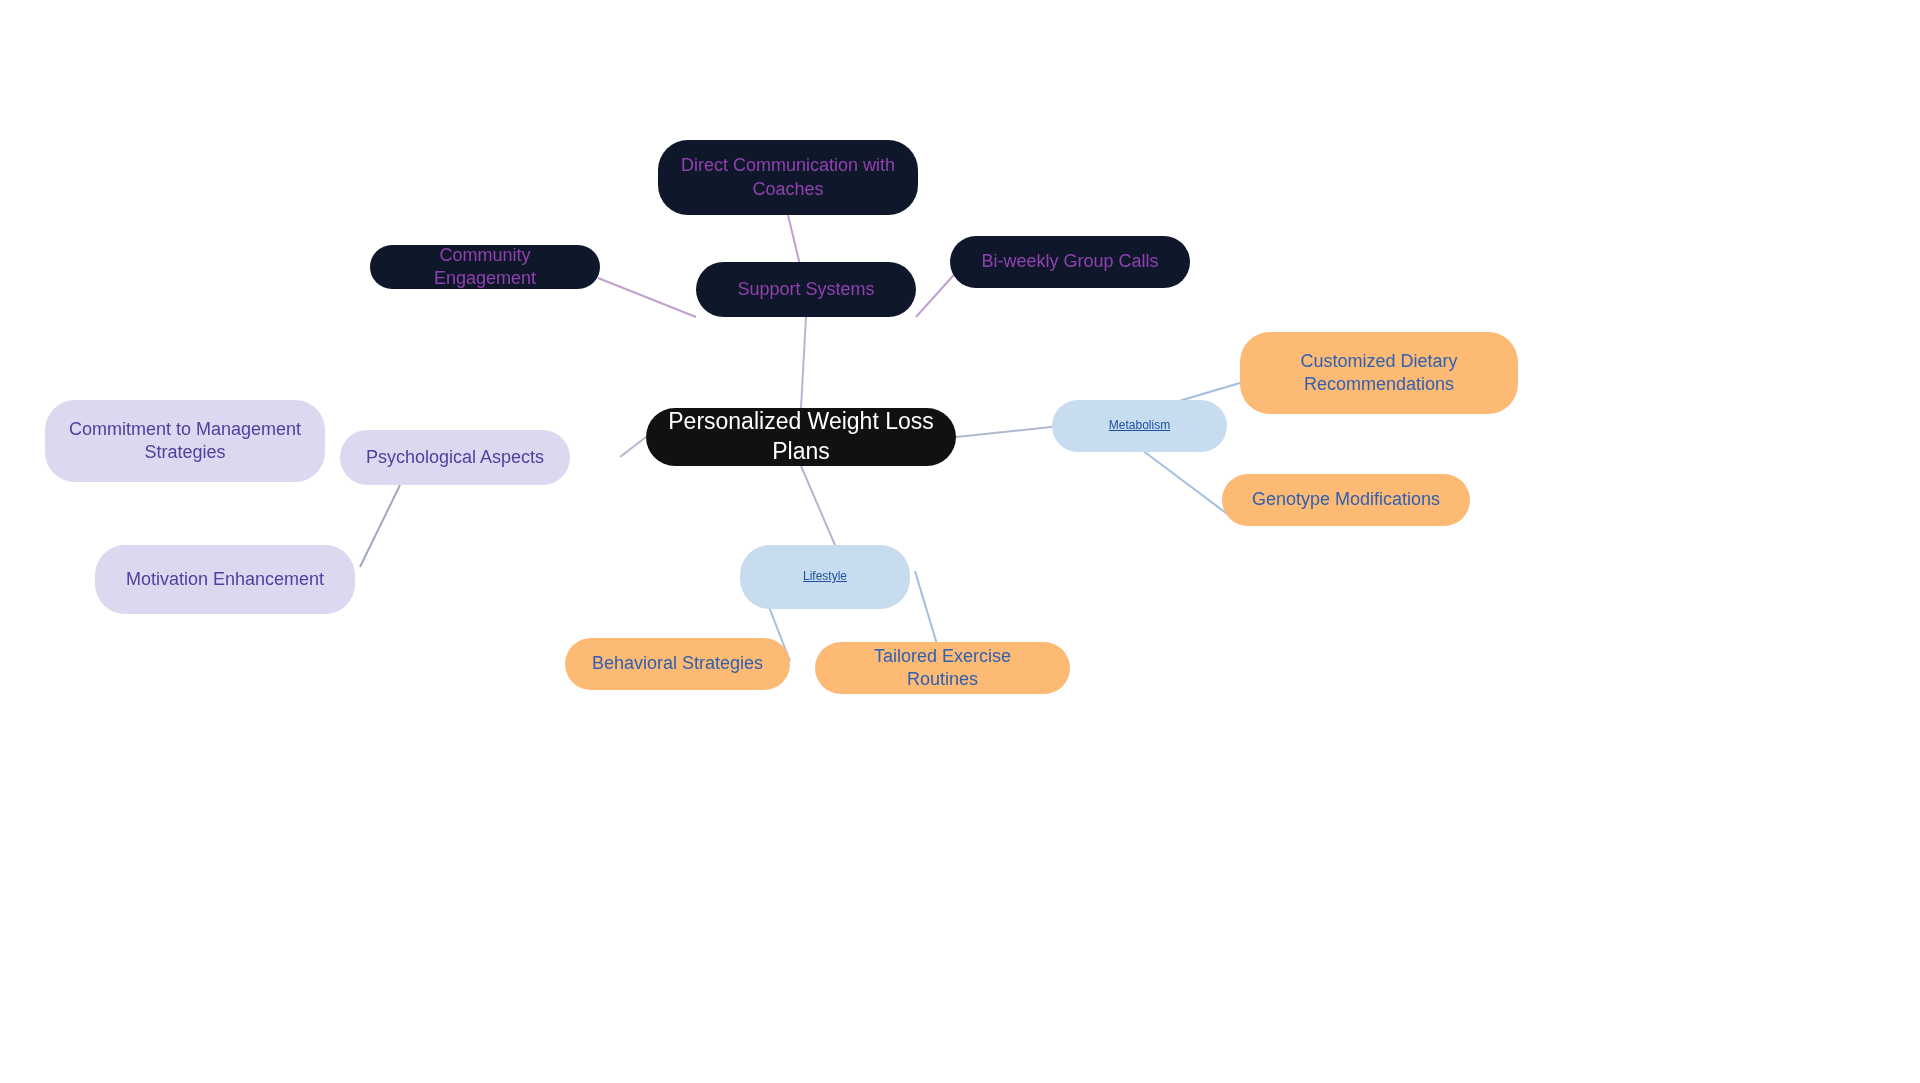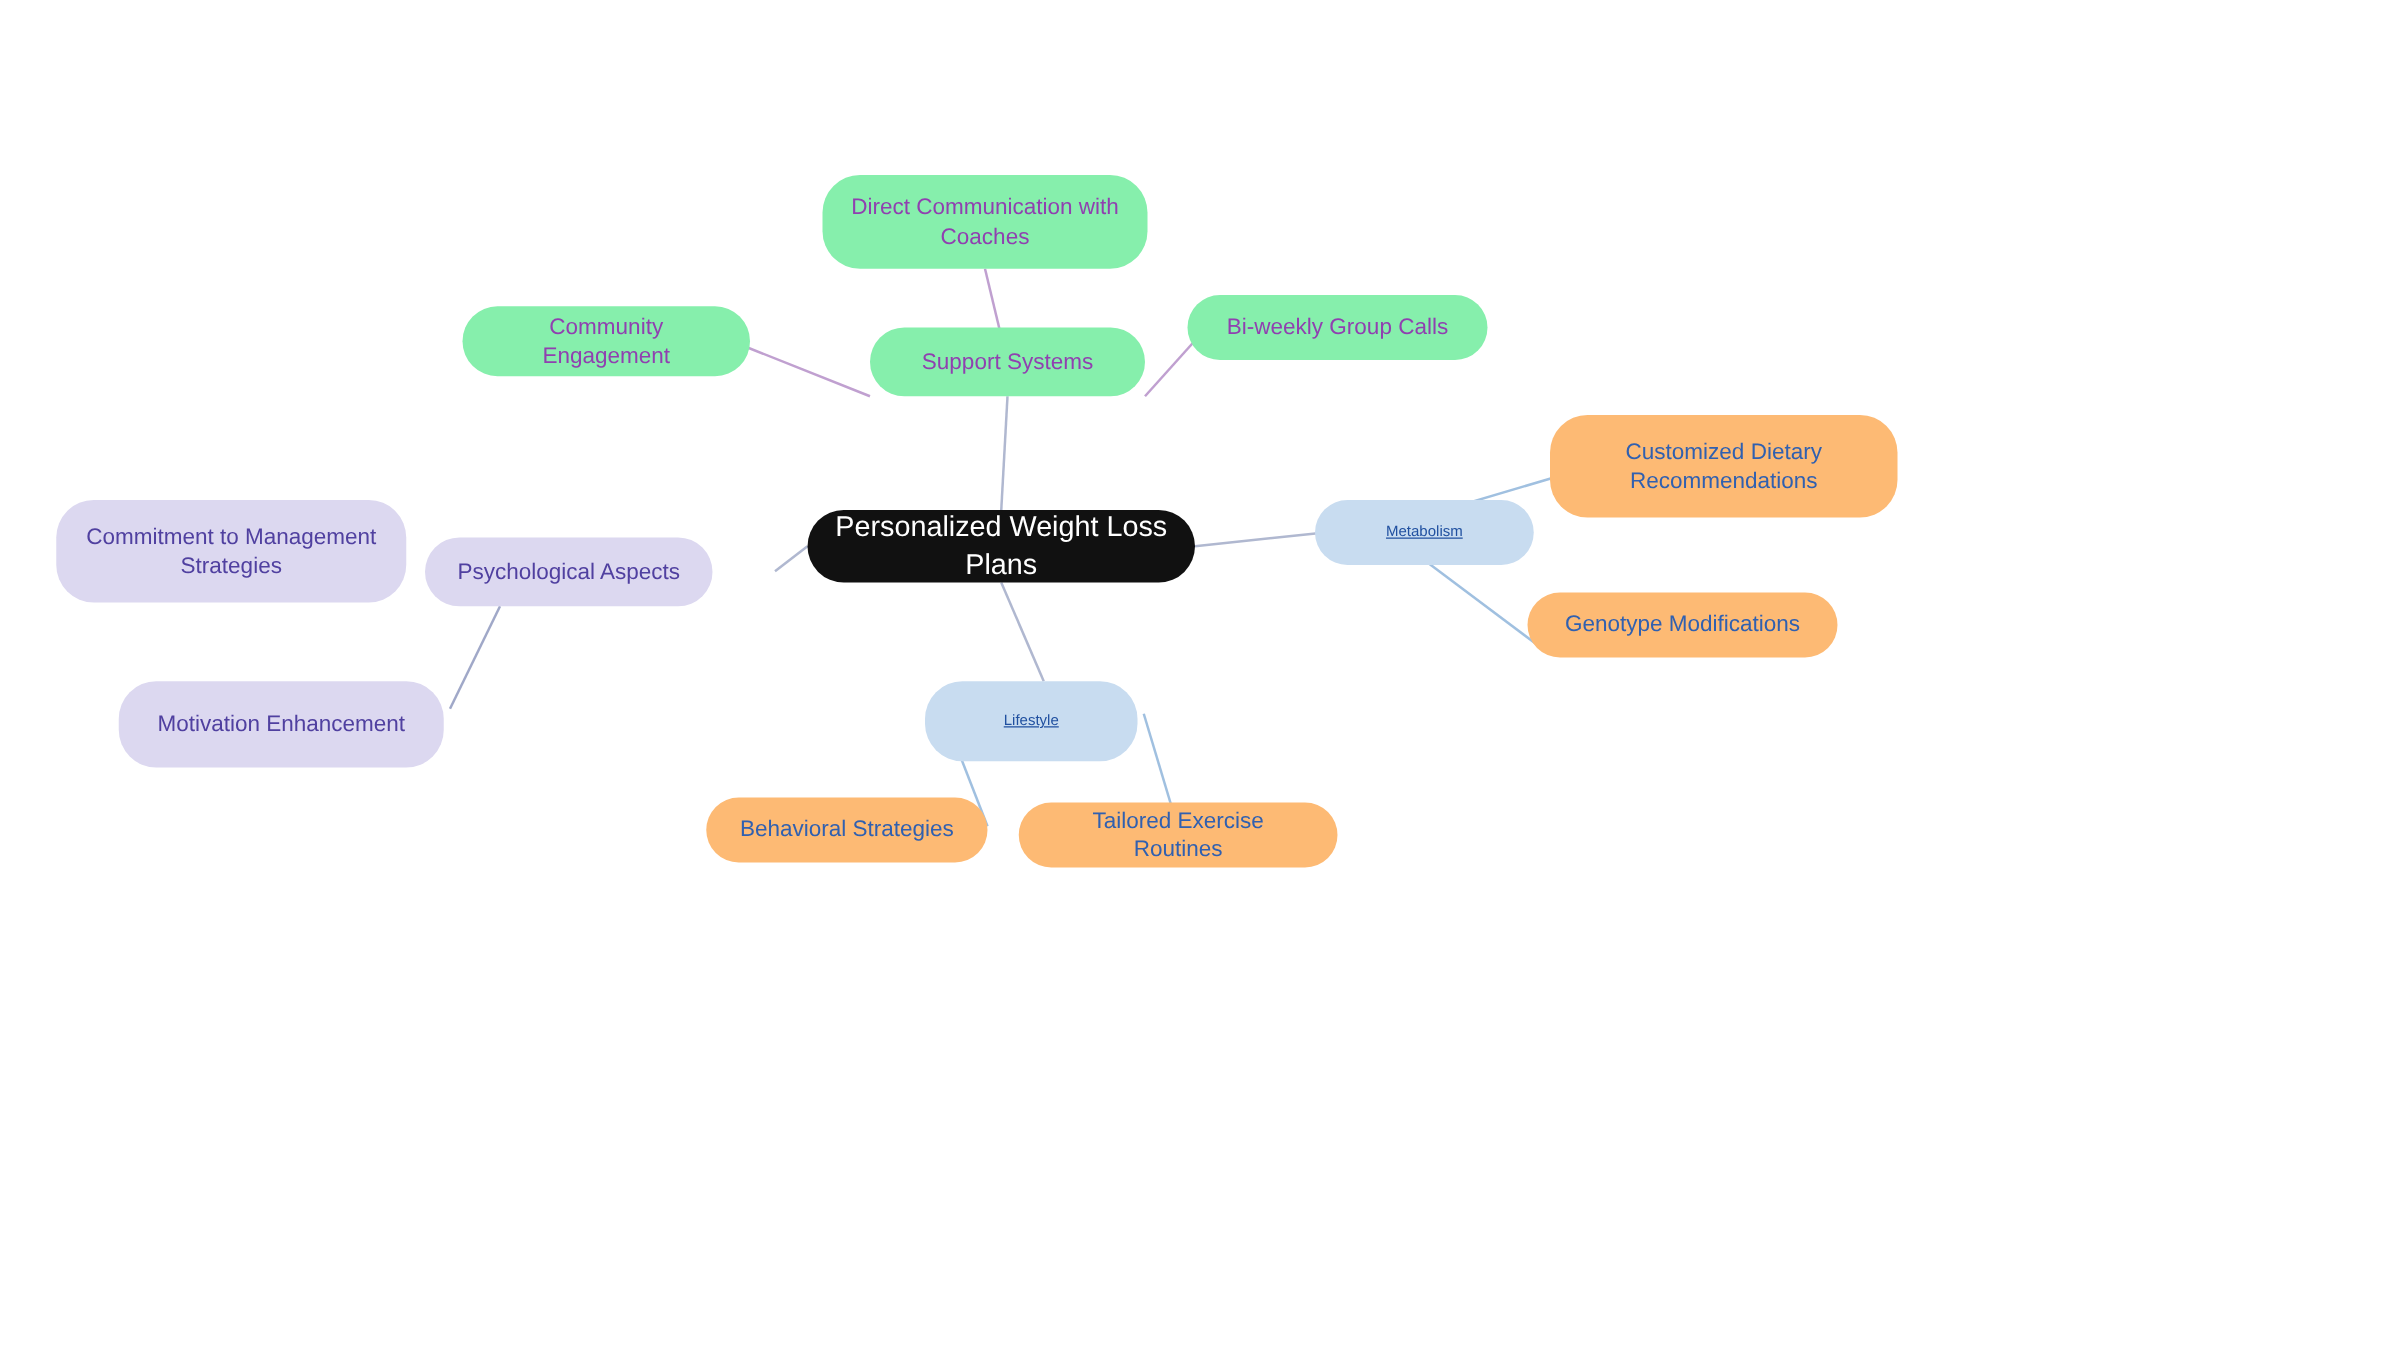--- a/index.html
+++ b/index.html
@@ -32,21 +32,21 @@
       font-size: 18px;
     }
     .node-center {
       background: #111111;
       color: #ffffff;
       font-size: 23px;
       font-weight: 500;
       border-radius: 40px;
     }
     .node-pink {
-      background: #86efac;
+      background: #0f172a;
       color: #9040b0;
       border-radius: 30px;
     }
     .node-blue {
       background: #fdba74;
       color: #3060b0;
       border-radius: 30px;
     }
     .node-blue-mid {
       background: #c8dcf0;
@@ -98,21 +98,21 @@
 </div>
 
 <div class="node node-pink" style="left:696px; top:262px; width:220px; height:55px;">
   <span>Support Systems</span>
 </div>
 
 <div class="node node-pink" style="left:658px; top:140px; width:260px; height:75px;">
   <span>Direct Communication with Coaches</span>
 </div>
 
-<div class="node node-pink" style="left:370px; top:245px; width:230px; height:56px;">
+<div class="node node-pink" style="left:370px; top:245px; width:230px; height:44px;">
   <span>Community Engagement</span>
 </div>
 
 <div class="node node-pink" style="left:950px; top:236px; width:240px; height:52px;">
   <span>Bi-weekly Group Calls</span>
 </div>
 
 <div class="node node-purple" style="left:340px; top:430px; width:230px; height:55px;">
   <span>Psychological Aspects</span>
 </div>

